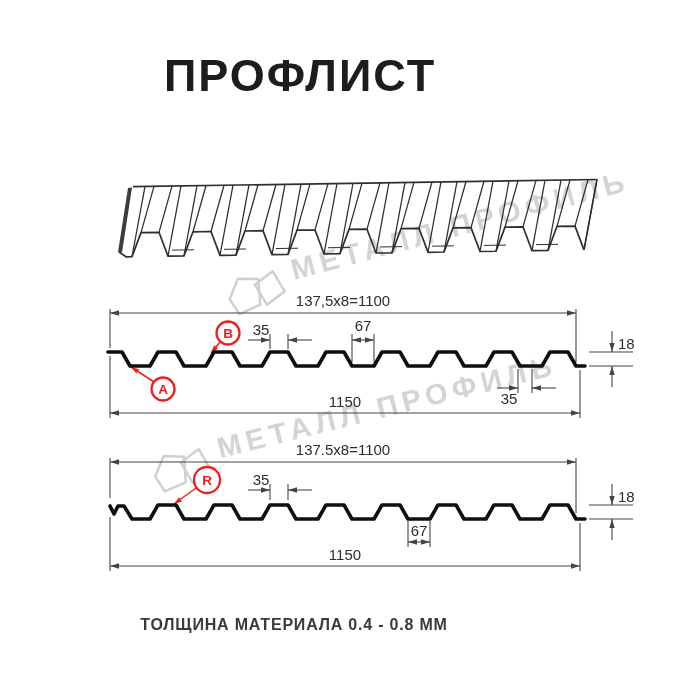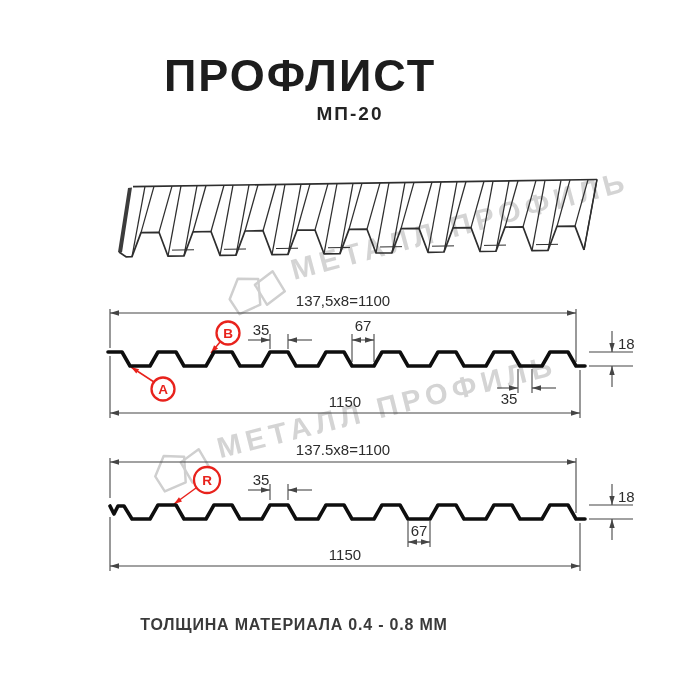--- a/index.html
+++ b/index.html
@@ -41,21 +41,20 @@
   </div>
   <div class="wm wm-2">
     <svg width="60" height="52" viewBox="0 0 64 54">
       <path d="M3,28 L17,9 L38,15 L33,42 L9,46 Z" fill="none" stroke="#cfcfcf" stroke-width="2.6" stroke-linejoin="round"></path>
       <path d="M33,20 L55,11 L62,35 L40,44 Z" fill="none" stroke="#cfcfcf" stroke-width="2.6" stroke-linejoin="round"></path>
     </svg>
     <span>МЕТАЛЛ ПРОФИЛЬ</span>
   </div>
 
   <div class="title">ПРОФЛИСТ</div>
-  <div class="subtitle">МП-20</div>
   <div class="footer">ТОЛЩИНА МАТЕРИАЛА 0.4 - 0.8 ММ</div>
 
   <svg class="layer" width="700" height="700">
     <g id="g3d">
         <line x1="132" y1="256.7" x2="145" y2="186.4885" stroke="#2e2e2e" stroke-width="1.25"></line>
         <line x1="141" y1="232.565" x2="154" y2="186.349" stroke="#2e2e2e" stroke-width="1.25"></line>
         <line x1="159" y1="232.29500000000002" x2="172" y2="186.07" stroke="#2e2e2e" stroke-width="1.25"></line>
         <line x1="168" y1="256.16" x2="181" y2="185.9305" stroke="#2e2e2e" stroke-width="1.25"></line>
         <line x1="184" y1="255.92" x2="197" y2="185.6825" stroke="#2e2e2e" stroke-width="1.25"></line>
         <line x1="193" y1="231.785" x2="206" y2="185.543" stroke="#2e2e2e" stroke-width="1.25"></line>

